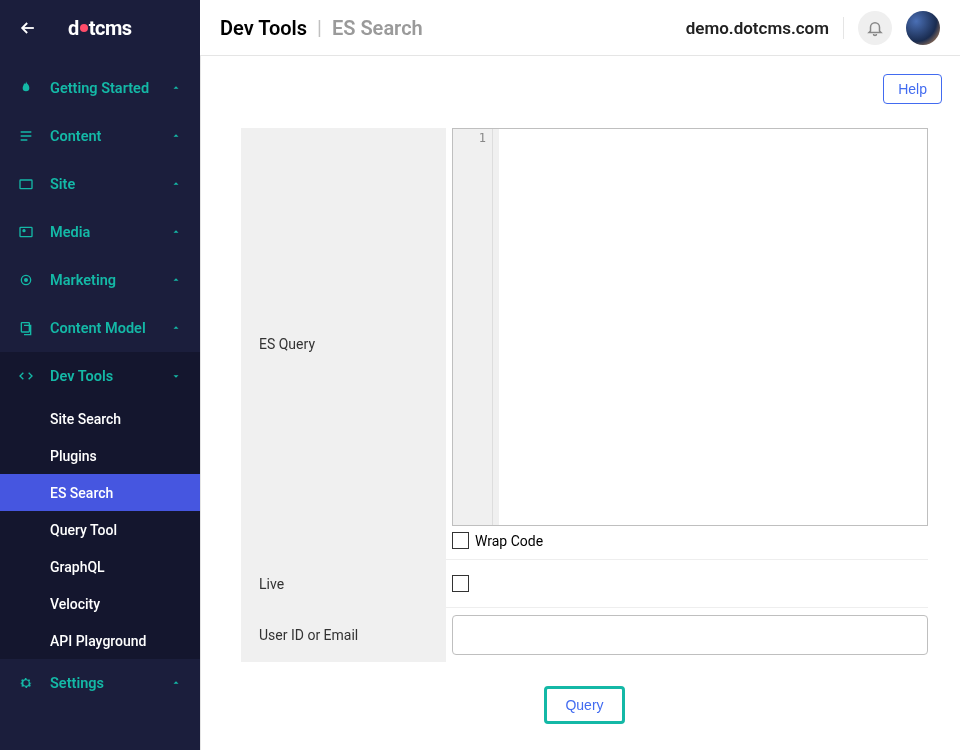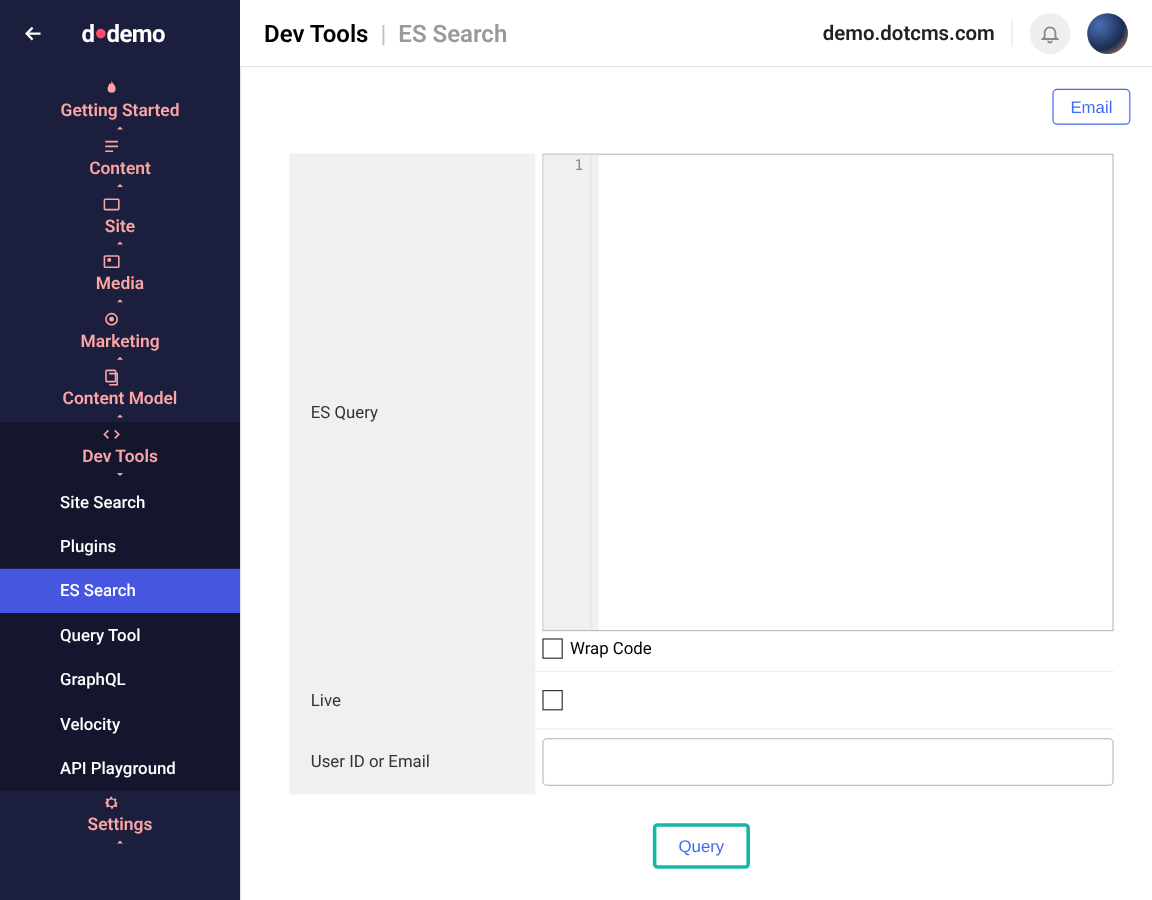--- a/index.html
+++ b/index.html
@@ -7,21 +7,21 @@
 .app { display: flex; height: 750px; }
 
 
 .sidebar { width: 200px; background: #1b1e3c; color: #fff; flex-shrink: 0; display: flex; flex-direction: column; }
 .sidebar-header { display: flex; align-items: center; height: 56px; padding: 0 12px; }
 .back-btn { width: 32px; height: 32px; display: flex; align-items: center; justify-content: center; cursor: pointer; color: #fff; }
 .logo { margin-left: 24px; display: flex; align-items: center; font-size: 20px; font-weight: 700; letter-spacing: -0.5px; }
 .logo-dot { width: 8px; height: 8px; border-radius: 50%; background: #ff4c6a; display: inline-block; margin: 0 1px; }
 
 .nav { flex: 1; overflow-y: auto; padding-top: 8px; }
-.nav-item { display: flex; align-items: center; height: 48px; padding: 0 16px; cursor: pointer; color: #fca5a5; font-size: 14.5px; font-weight: 600; flex-direction: column; }
+.nav-item { display: flex; align-items: center; height: 48px; padding: 0 16px; cursor: pointer; color: #14b8a6; font-size: 14.5px; font-weight: 600; }
 .nav-item .nav-icon { width: 20px; height: 20px; display: flex; align-items: center; justify-content: center; margin-right: 14px; flex-shrink: 0; }
 .nav-item .nav-label { flex: 1; }
 .nav-item .chevron { width: 16px; height: 16px; display: flex; align-items: center; justify-content: center; }
 .nav-item.dark { background: #14162e; }
 .nav-sub { }
 .nav-sub-item { display: flex; align-items: center; height: 37px; padding-left: 50px; cursor: pointer; color: #fff; font-size: 14px; font-weight: 500; background: #14162e; }
 .nav-sub-item.active { background: #4656e0; }
 
 
 .main { flex: 1; display: flex; flex-direction: column; background: #fff; }
@@ -69,21 +69,21 @@
     <div class="sidebar-header">
       <div class="back-btn">
         <svg width="20" height="20" viewBox="0 0 24 24" fill="none" stroke="currentColor" stroke-width="2.2">
             <path d="M19 12H5"></path>
             <path d="M11 18l-6-6 6-6"></path>
           </svg>
       </div>
       <div class="logo">
         <span>d</span>
           <span class="logo-dot"></span>
-          <span>demo</span>
+          <span>tcms</span>
       </div>
     </div>
 
     <nav class="nav">
       <div class="nav-item">
         <span class="nav-icon">
             <svg width="16" height="16" viewBox="0 0 24 24" fill="currentColor">
               <path d="M12 2c1 4 5 5 5 10a5 5 0 01-10 0c0-3 2-4 2-7 1 1 3 2 3-3z"></path>
             </svg>
           </span>
@@ -216,21 +216,21 @@
           <svg width="18" height="18" viewBox="0 0 24 24" fill="none" stroke="#888" stroke-width="2">
               <path d="M18 16v-5a6 6 0 10-12 0v5l-2 2h16z"></path>
               <path d="M10 20a2 2 0 004 0"></path>
             </svg>
         </div>
         <div class="avatar"></div>
       </div>
     </div>
 
     <div class="content">
-      <button class="help-btn">Email</button>
+      <button class="help-btn">Help</button>
 
       <div class="form">
         <div class="form-row row-sep">
           <div class="form-label-col tall">ES Query</div>
           <div class="form-field-col">
             <div class="code-editor">
               <div class="gutter"><span>1</span></div>
               <div class="code-area"></div>
             </div>
             <div class="wrap-row">

